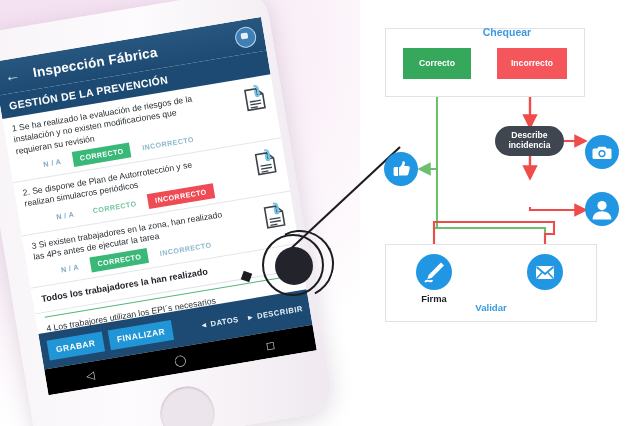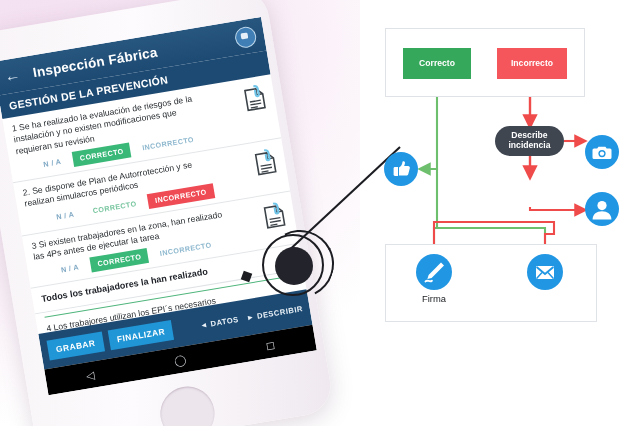--- a/index.html
+++ b/index.html
@@ -338,21 +338,21 @@
   .c-cam   { left: 203px; top: 113px; width: 34px; height: 34px; }
   .c-user  { left: 203px; top: 170px; width: 34px; height: 34px; }
   .c-pen   { left: 34px;  top: 232px; width: 36px; height: 36px; }
   .c-mail  { left: 145px; top: 232px; width: 36px; height: 36px; }
   .circ svg { position: absolute; left: 0; top: 0; }
 
   .leaf-label {
     position: absolute;
     text-align: center;
     font-size: 9.4px;
-    font-weight: normal;
+    font-weight: bold;
     color: #1a1d21;
     line-height: 1.15;
   }
   .lbl-firma { left: 20px;  top: 272px; width: 64px; }
   .lbl-envio { left: 124px; top: 272px; width: 78px; }
 </style>
 </head>
 <body>
 
 <div id="stage">
@@ -484,20 +484,21 @@
 
       <path d="M148 134 L148 151" fill="none" stroke="#f04b4b" stroke-width="2.4" marker-end="url(#ar)"></path>
 
       <path d="M148 185 L148 188 L199 188" fill="none" stroke="#f04b4b" stroke-width="2.1" marker-end="url(#ar)"></path>
 
       <path d="M148 200 L52 200 L52 238" fill="none" stroke="#f04b4b" stroke-width="2.1" marker-end="url(#ar)"></path>
       <path d="M148 200 L172 200 L172 212 L163 212 L163 238" fill="none" stroke="#f04b4b" stroke-width="2.1" marker-end="url(#ar)"></path>
     </svg>
 
     <div class="panel panel-top"></div>
+    <div class="panel-title">Chequear</div>
 
     <div class="box box-correcto">Correcto</div>
     <div class="box box-incorrecto">Incorrecto</div>
     <div class="box box-describe">Describe incidencia</div>
 
     <div class="circ c-thumb">
       <svg width="34" height="34" viewBox="0 0 34 34">
         <path d="M11 15 h3 v9 h-3 a1.4 1.4 0 0 1 -1.4 -1.4 v-6.2 A1.4 1.4 0 0 1 11 15 z" fill="#ffffff"></path>
         <path d="M15 15.4 c2.1 -1.1 3.3 -3 3.4 -5.2 c0 -1.4 2.6 -1.5 2.6 0.6 c0 1.3 -0.5 2.4 -0.9 3.3 h3.9 c1.3 0 2.1 1 1.8 2.2 l-1.5 5.6 c-0.3 1 -1.1 1.7 -2.2 1.7 H15 z" fill="#ffffff"></path>
       </svg>
@@ -530,15 +531,16 @@
     <div class="circ c-mail">
       <svg width="36" height="36" viewBox="0 0 36 36">
         <rect x="9" y="12" width="18" height="13" rx="1.4" fill="#ffffff"></rect>
         <path d="M9.6 13 L18 20 L26.4 13" fill="none" stroke="#2196e3" stroke-width="1.9"></path>
         <path d="M9.6 24.4 L15 18.6 M26.4 24.4 L21 18.6" fill="none" stroke="#2196e3" stroke-width="1.5"></path>
       </svg>
     </div>
 
     <div class="leaf-label lbl-firma">Firma</div>
 
+    <div class="panel-bot-title">Validar</div>
   </div>
 
 </div>
 
 </body></html>

